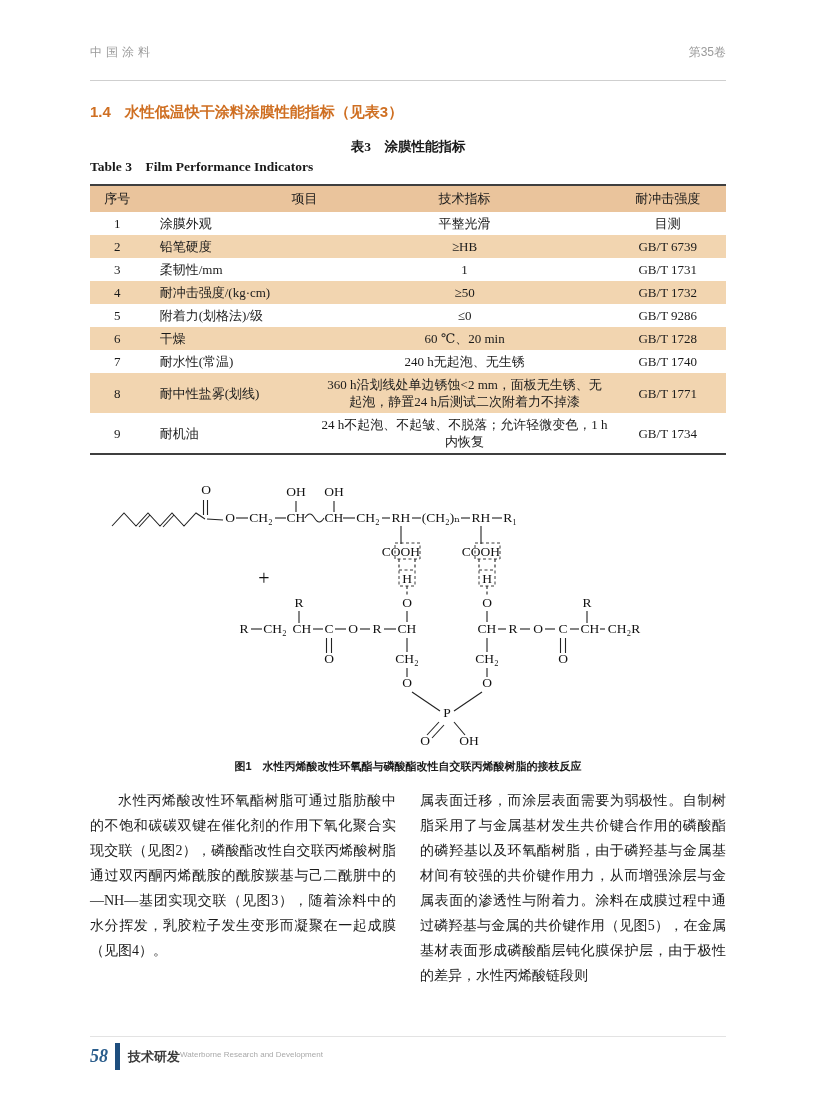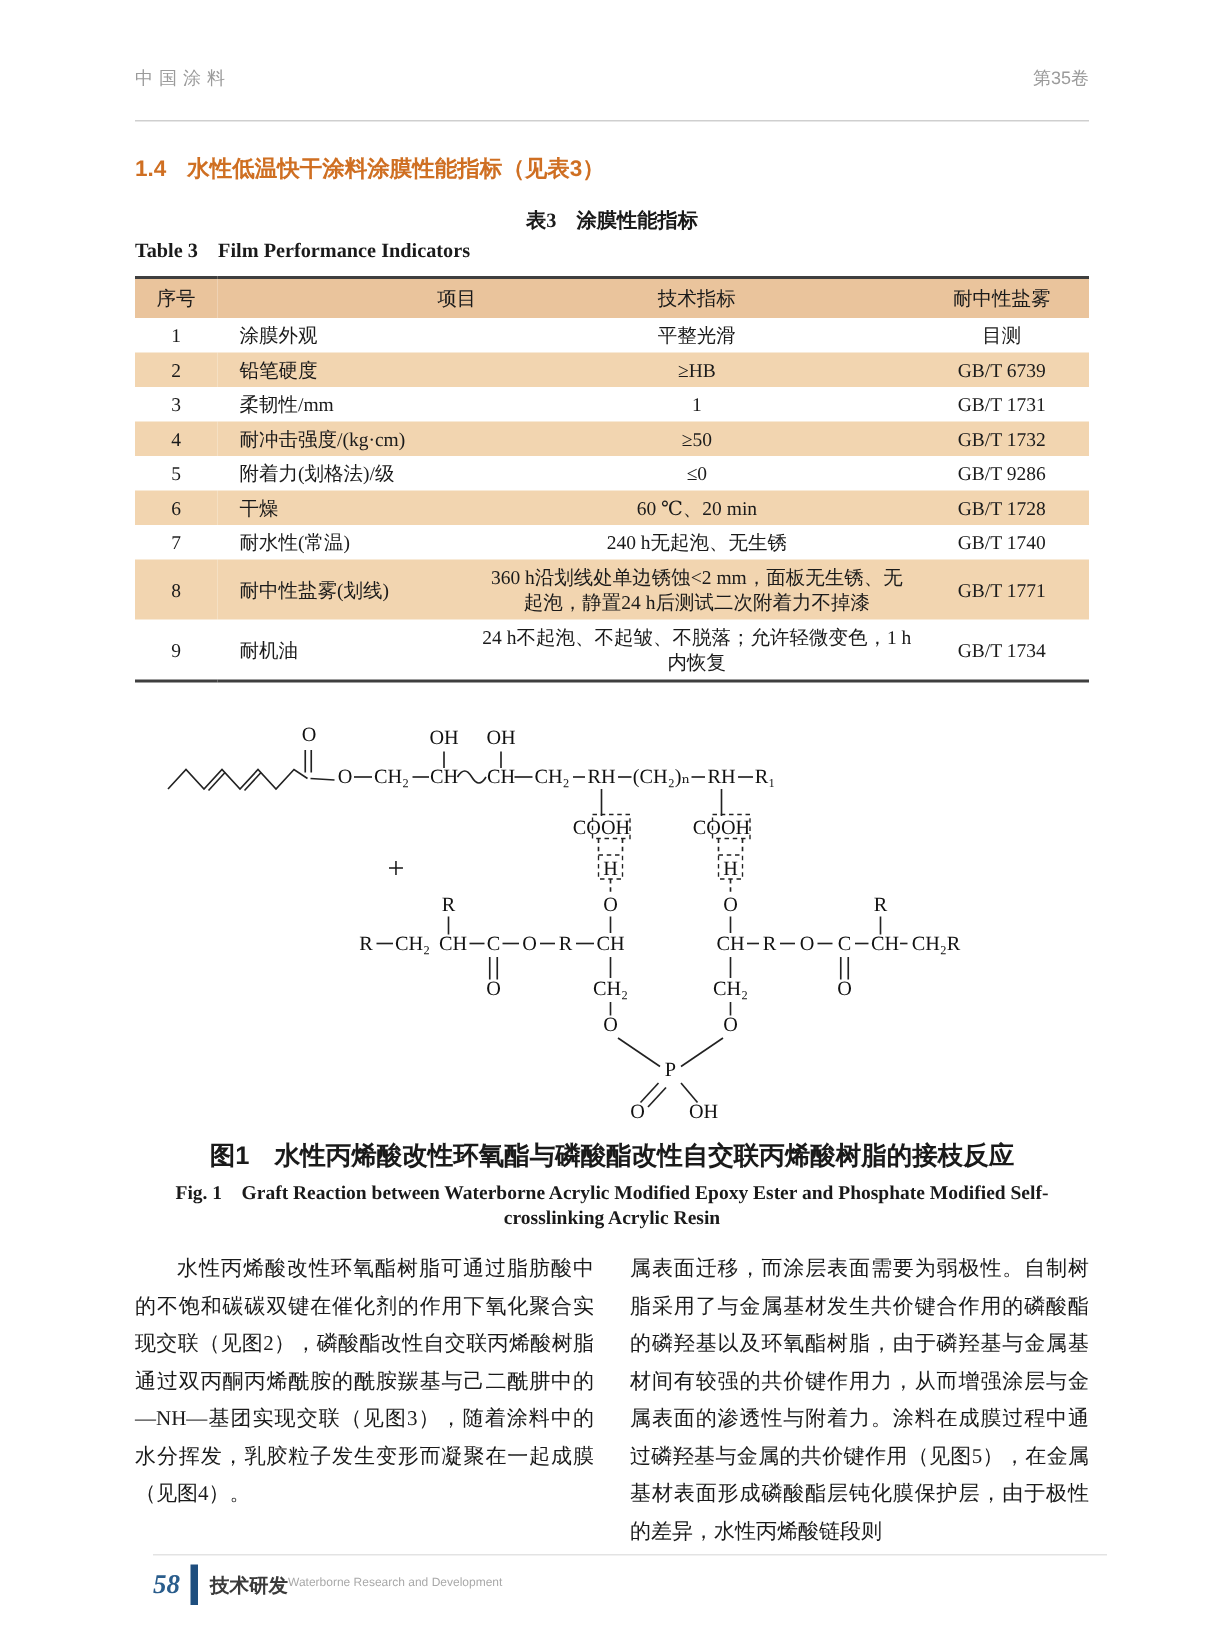--- a/index.html
+++ b/index.html
@@ -53,29 +53,29 @@
 
   
   .twocol{display:flex;gap:24px;margin-top:14px;}
   .col{flex:1;min-width:0;}
   .para{font-size:14px;line-height:25px;text-align:justify;margin:0;}
   .indent{text-indent:2em;}
 
   
   .fig-wrap{margin-top:6px;}
   .fig-svg{display:block;margin-left:4px;}
-  .fig-cap-zh{text-align:center;font-size:17px;font-weight:bold;margin-top:2px;
+  .fig-cap-zh{text-align:center;font-size:11px;font-weight:bold;margin-top:2px;
     font-family:"Liberation Sans","DejaVu Sans",sans-serif;}
   .fig-cap-en{text-align:center;font-size:13px;font-weight:bold;line-height:17px;
     margin:4px auto 0 auto;max-width:600px;
     font-family:"Liberation Serif","DejaVu Serif",serif;}
 
   
   .pg-footer{
-    position:absolute;left:102px;top:1036px;width:636px;
+    position:absolute;left:90px;top:1036px;width:636px;
     border-top:1px solid #e3e3e3;padding-top:6px;
     display:flex;align-items:center;
   }
   .pg-footer .pageno{color:var(--footer-blue);font-weight:bold;font-style:italic;
     font-size:18px;font-family:"Liberation Serif","DejaVu Serif",serif;}
   .pg-footer .bar{width:5px;height:27px;background:var(--footer-bar);margin:0 8px 0 7px;}
   .ftxt{display:flex;justify-content:center;}
   .ftxt .zh{font-size:13px;font-weight:bold;color:#3a3a3a;line-height:15px;
     font-family:"Liberation Sans","DejaVu Sans",sans-serif;}
   .ftxt .en{font-size:8px;color:#a9a9a9;line-height:11px;
@@ -99,21 +99,21 @@
 
     <div class="tbl-cap-zh">表3　涂膜性能指标</div>
     <div class="tbl-cap-en">Table 3　Film Performance Indicators</div>
 
     <table class="t3">
       <thead>
           <tr>
             <th class="c-no">序号</th>
             <th class="c-item">项目</th>
             <th class="c-spec">技术指标</th>
-            <th class="c-std">耐中性盐雾</th>
+            <th class="c-std">耐冲击强度</th>
           </tr>
         </thead>
       <tbody>
           <tr>
             <td class="c-no">1</td>
             <td class="c-item">涂膜外观</td>
             <td class="c-spec">平整光滑</td>
             <td class="c-std">目测</td>
           </tr>
           <tr class="alt">
@@ -263,21 +263,20 @@
           <text x="496" y="172" text-anchor="middle" font-size="13.5">CH</text>
           <text x="493" y="146" text-anchor="middle" font-size="13.5">R</text>
           <text x="530" y="172" text-anchor="middle" font-size="13.5">CH₂R</text>
           <text x="393" y="202" text-anchor="middle" font-size="13.5">CH₂</text>
           <text x="393" y="226" text-anchor="middle" font-size="13.5">O</text>
           <text x="353" y="256" text-anchor="middle" font-size="13.5">P</text>
           <text x="331" y="284" text-anchor="middle" font-size="13.5">O</text>
           <text x="375" y="284" text-anchor="middle" font-size="13.5">OH</text>
         </svg>
       <div class="fig-cap-zh">图1　水性丙烯酸改性环氧酯与磷酸酯改性自交联丙烯酸树脂的接枝反应</div>
-      <div class="fig-cap-en">Fig. 1　Graft Reaction between Waterborne Acrylic Modified Epoxy Ester and Phosphate Modified Self-crosslinking Acrylic Resin</div>
     </div>
 
     <div class="twocol">
       <div class="col">
         <p class="para indent">水性丙烯酸改性环氧酯树脂可通过脂肪酸中的不饱和碳碳双键在催化剂的作用下氧化聚合实现交联（见图2），磷酸酯改性自交联丙烯酸树脂通过双丙酮丙烯酰胺的酰胺羰基与己二酰肼中的—NH—基团实现交联（见图3），随着涂料中的水分挥发，乳胶粒子发生变形而凝聚在一起成膜（见图4）。</p>
 
       </div>
       <div class="col">
         <p class="para">属表面迁移，而涂层表面需要为弱极性。自制树脂采用了与金属基材发生共价键合作用的磷酸酯的磷羟基以及环氧酯树脂，由于磷羟基与金属基材间有较强的共价键作用力，从而增强涂层与金属表面的渗透性与附着力。涂料在成膜过程中通过磷羟基与金属的共价键作用（见图5），在金属基材表面形成磷酸酯层钝化膜保护层，由于极性的差异，水性丙烯酸链段则</p>
       </div>

